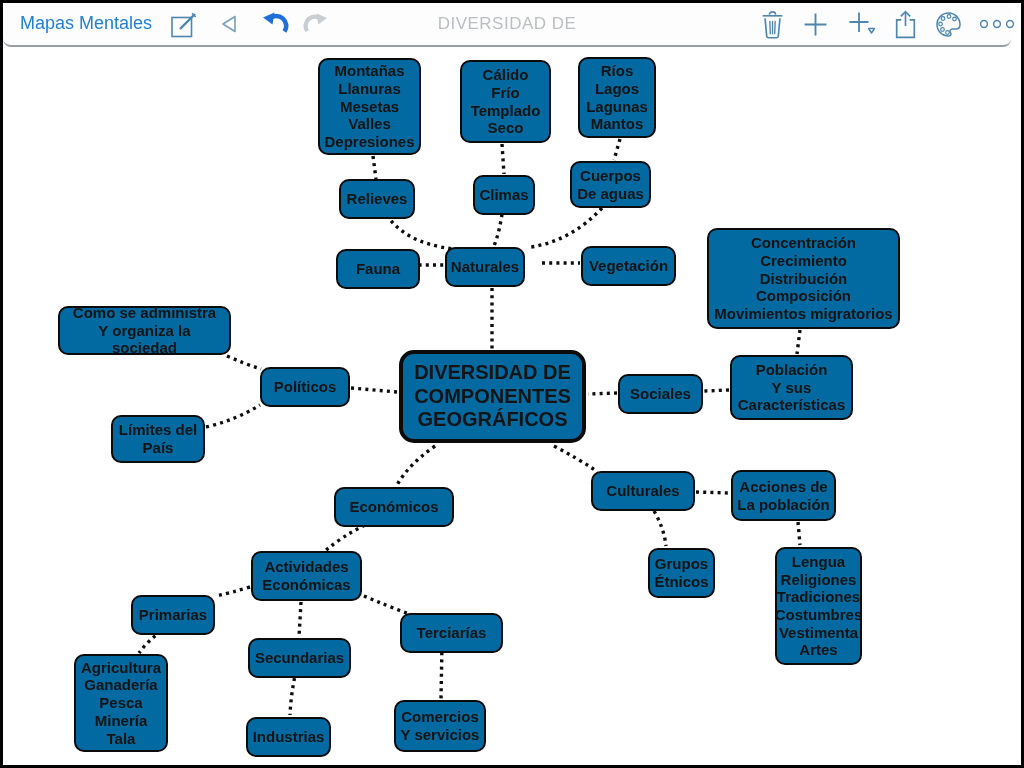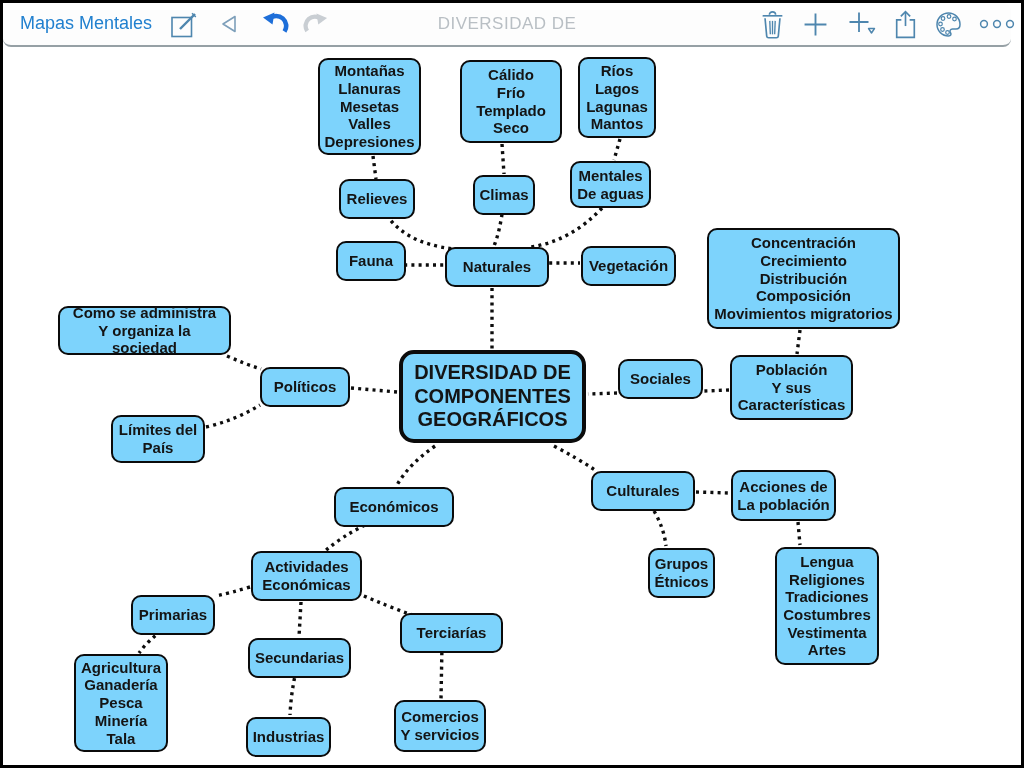--- a/index.html
+++ b/index.html
@@ -21,21 +21,21 @@
     position:absolute;left:0;right:0;top:11px;text-align:center;
     font-size:17px;color:#b9bfc4;letter-spacing:.5px;
   }
   .tb-btn{position:absolute;top:0;height:42px;display:flex;align-items:center;justify-content:center;}
   .tb-btn svg{display:block;}
   
   .canvas{position:absolute;left:0;top:0;width:1024px;height:768px;background:#fff;}
   .edges{position:absolute;left:0;top:0;}
   .edges path{fill:none;stroke:#0d0d0d;stroke-width:3.4;stroke-dasharray:3 4.2;}
   .node{
-    position:absolute;box-sizing:border-box;background:#7dd3fc;
+    position:absolute;box-sizing:border-box;background:#0369a1;
     border:2px solid #0b0b0b;border-radius:10px;
     display:flex;align-items:center;justify-content:center;text-align:center;
     font-weight:bold;font-size:15px;line-height:1.18;color:#141414;
     white-space:pre-line;padding:18px 4px;z-index:10;
   }
   .node.lvl1{border-width:2.5px;}
   .node.root{border-width:4px;border-radius:15px;font-size:20px;line-height:1.17;}
 </style>
 </head>
 <body>
@@ -72,59 +72,59 @@
       <path d="M164,624 Q146,636 136,650"></path>
       <path d="M293,668 Q288,690 287,712"></path>
       <path d="M439,642 L438,696"></path>
     </svg>
 
     <div class="node" style="left:315px;top:55px;width:103px;height:97px">Montañas
 Llanuras
 Mesetas
 Valles
 Depresiones</div>
-    <div class="node" style="left:457px;top:57px;width:102px;height:83px">Cálido
+    <div class="node" style="left:457px;top:57px;width:91px;height:83px">Cálido
 Frío
 Templado
 Seco</div>
     <div class="node" style="left:575px;top:54px;width:78px;height:81px">Ríos
 Lagos
 Lagunas
 Mantos</div>
     <div class="node" style="left:336px;top:176px;width:76px;height:32px">Relieves</div>
     <div class="node" style="left:470px;top:172px;width:62px;height:31px">Climas</div>
-    <div class="node" style="left:567px;top:158px;width:81px;height:47px">Mentales
+    <div class="node" style="left:567px;top:158px;width:81px;height:47px">Cuerpos
 De aguas</div>
-    <div class="node" style="left:333px;top:238px;width:70px;height:32px">Fauna</div>
-    <div class="node lvl1" style="left:442px;top:244px;width:104px;height:40px">Naturales</div>
+    <div class="node" style="left:333px;top:246px;width:84px;height:32px">Fauna</div>
+    <div class="node lvl1" style="left:442px;top:244px;width:80px;height:40px">Naturales</div>
     <div class="node" style="left:578px;top:243px;width:95px;height:34px">Vegetación</div>
     <div class="node" style="left:704px;top:225px;width:193px;height:101px">Concentración
 Crecimiento
 Distribución
 Composición
 Movimientos migratorios</div>
     <div class="node" style="left:727px;top:352px;width:123px;height:65px">Población
 Y sus
 Características</div>
     <div class="node" style="left:55px;top:303px;width:173px;height:49px">Como se administra
 Y organiza la sociedad</div>
     <div class="node lvl1" style="left:257px;top:364px;width:90px;height:38px">Políticos</div>
     <div class="node" style="left:108px;top:412px;width:94px;height:48px">Límites del
 País</div>
     <div class="node root" style="left:396px;top:347px;width:187px;height:93px">DIVERSIDAD DE
 COMPONENTES
 GEOGRÁFICOS</div>
-    <div class="node lvl1" style="left:615px;top:356px;width:85px;height:36px">Sociales</div>
+    <div class="node lvl1" style="left:615px;top:371px;width:85px;height:36px">Sociales</div>
     <div class="node lvl1" style="left:331px;top:484px;width:120px;height:38px">Económicos</div>
     <div class="node" style="left:728px;top:467px;width:105px;height:51px">Acciones de
 La población</div>
     <div class="node lvl1" style="left:588px;top:468px;width:104px;height:39px">Culturales</div>
     <div class="node" style="left:645px;top:545px;width:67px;height:50px">Grupos
 Étnicos</div>
-    <div class="node" style="left:772px;top:544px;width:104px;height:118px">Lengua
+    <div class="node" style="left:772px;top:544px;width:87px;height:118px">Lengua
 Religiones
 Tradiciones
 Costumbres
 Vestimenta
 Artes</div>
     <div class="node" style="left:248px;top:548px;width:111px;height:50px">Actividades
 Económicas</div>
     <div class="node" style="left:128px;top:592px;width:84px;height:31px">Primarias</div>
     <div class="node" style="left:245px;top:635px;width:103px;height:32px">Secundarias</div>
     <div class="node" style="left:397px;top:610px;width:103px;height:30px">Terciarías</div>

